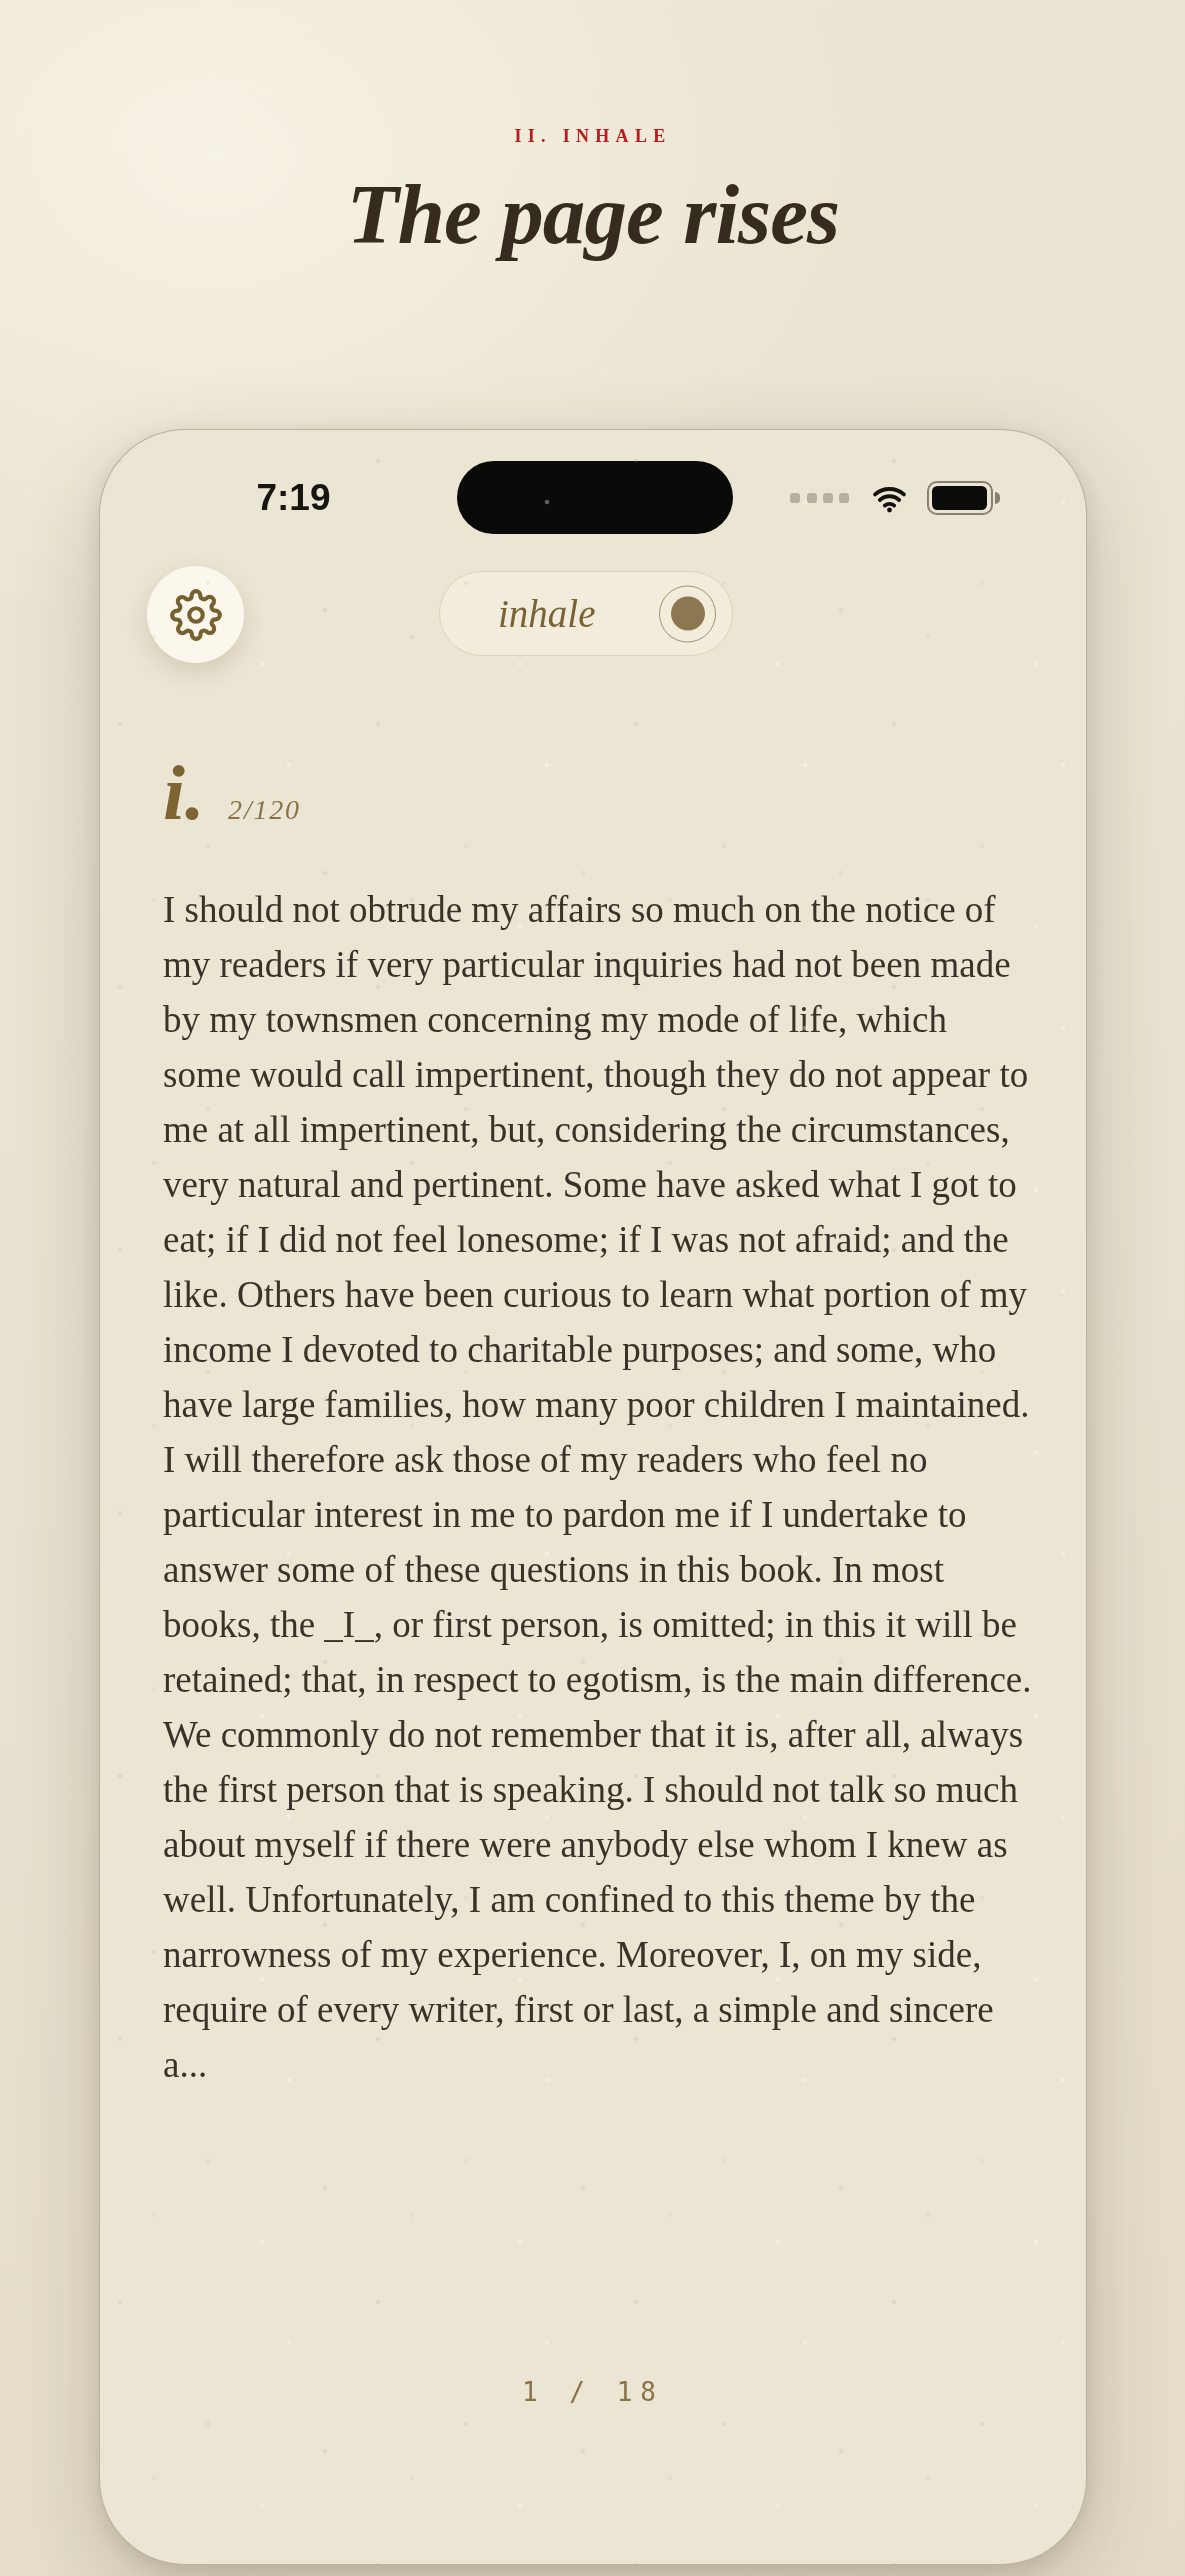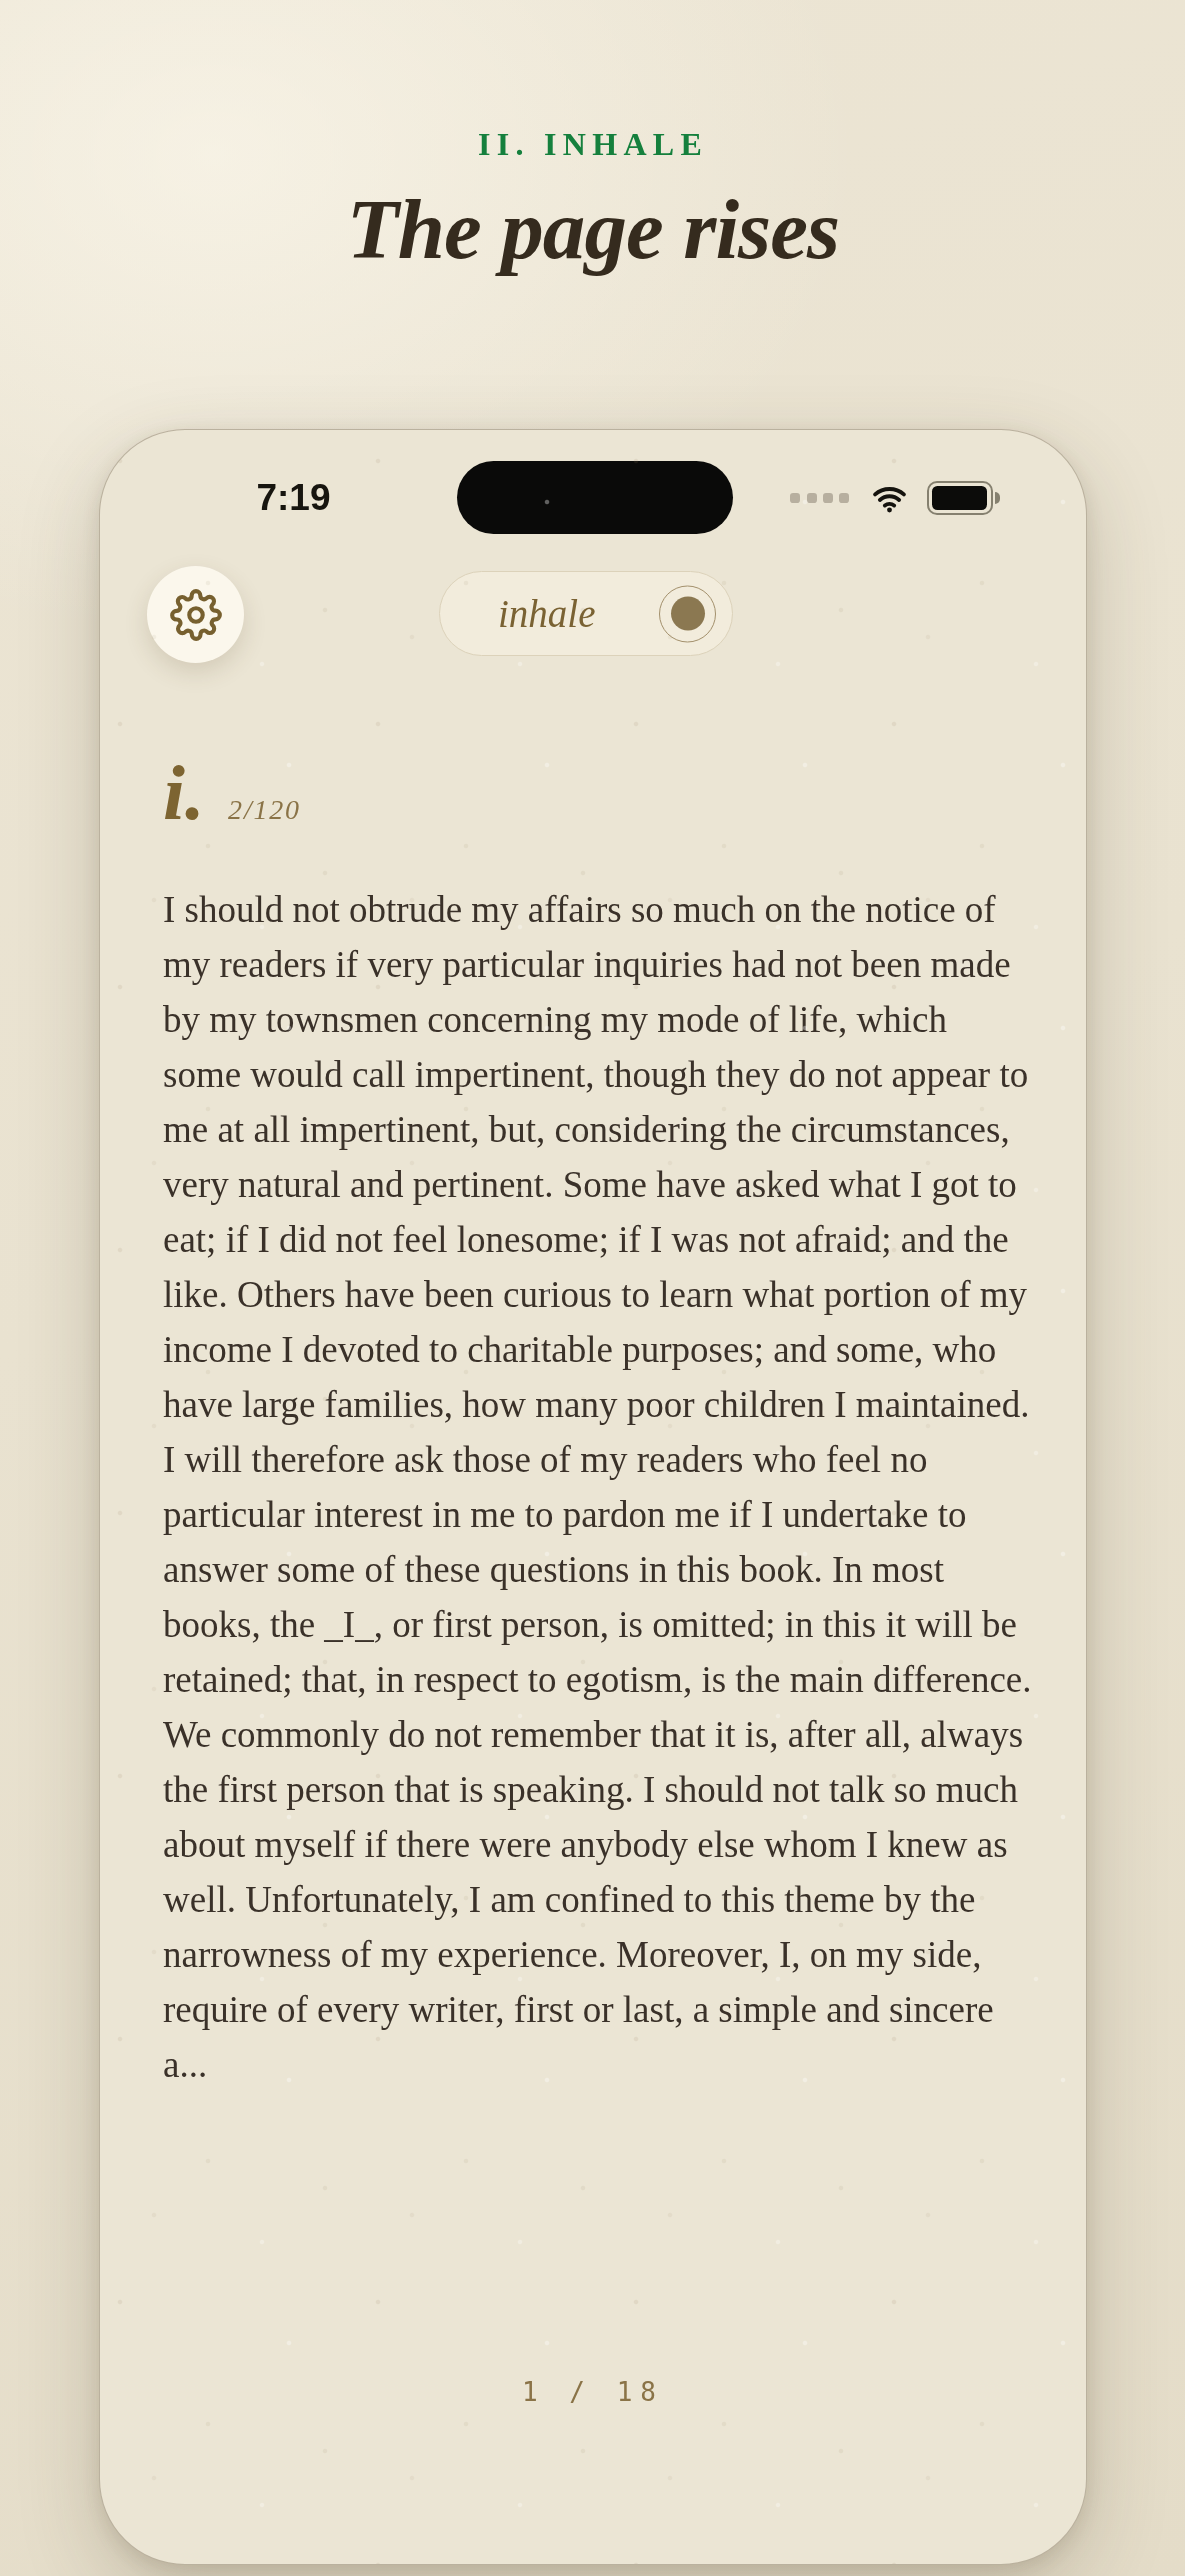--- a/index.html
+++ b/index.html
@@ -22,26 +22,26 @@
       linear-gradient(160deg,#ece5d4 0%, #e9e2d0 45%, #e4dcc8 100%);
     position:relative;
     overflow:hidden;
   }
 
   
   .eyebrow{
     position:absolute; top:126px; left:0; width:100%;
     text-align:center;
     font-family:"Liberation Serif", serif;
-    font-size:32px; font-weight:600;
+    font-size:18px; font-weight:600;
     letter-spacing:6.3px;
-    color:#15803d;
+    color:#b91c1c;
   }
   .headline{
-    position:absolute; top:184px; left:0; width:100%;
+    position:absolute; top:169px; left:0; width:100%;
     text-align:center;
     font-family:"Liberation Serif", serif;
     font-style:italic; font-weight:600;
     font-size:85px; line-height:91px;
     letter-spacing:-0.9px;
     color:var(--heading-ink);
   }
 
   
   .phone{

